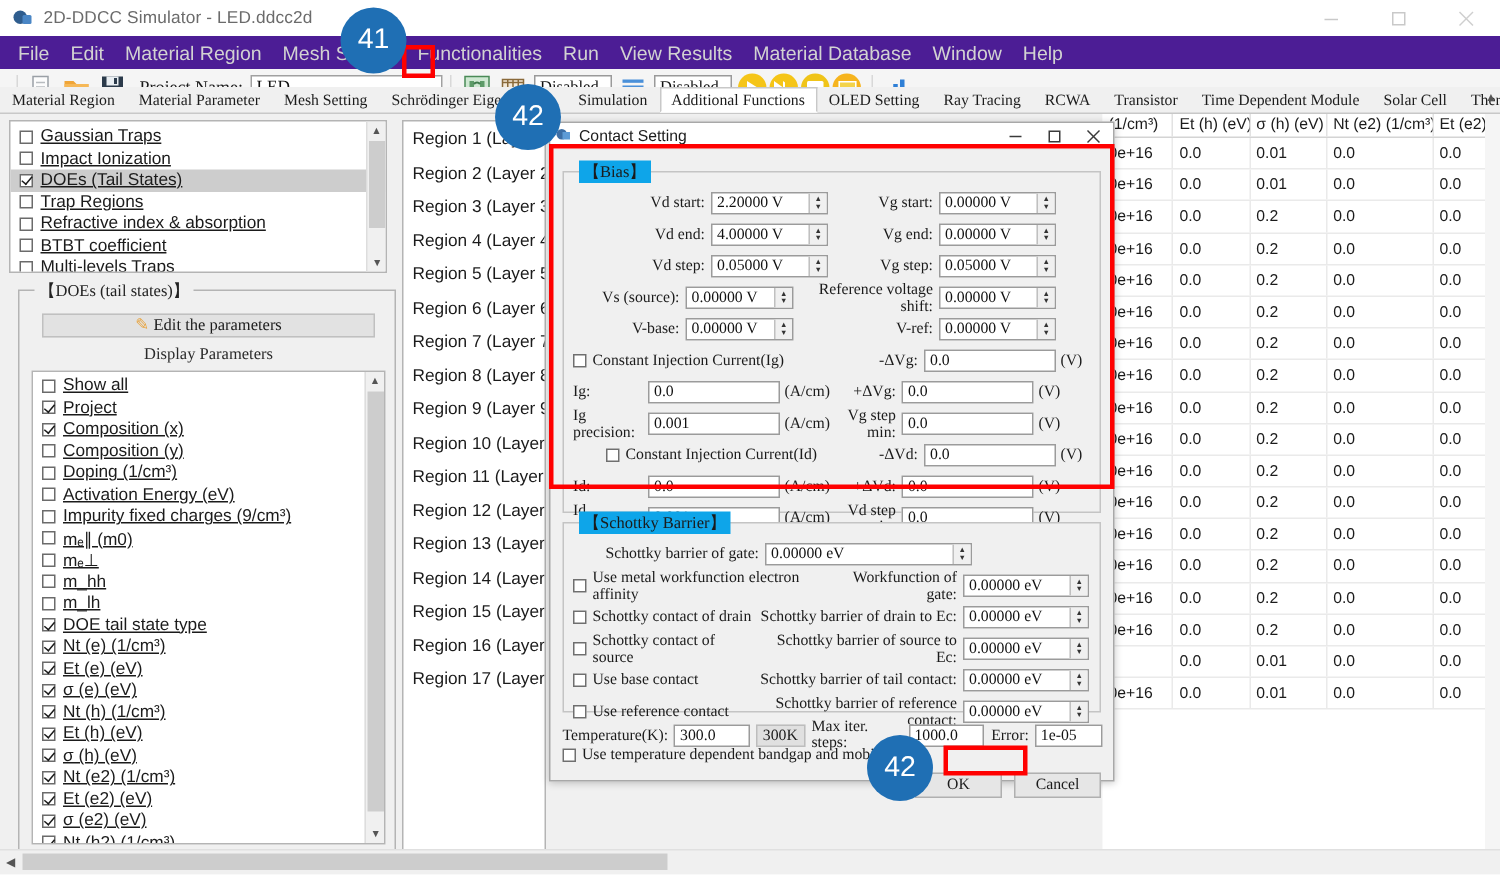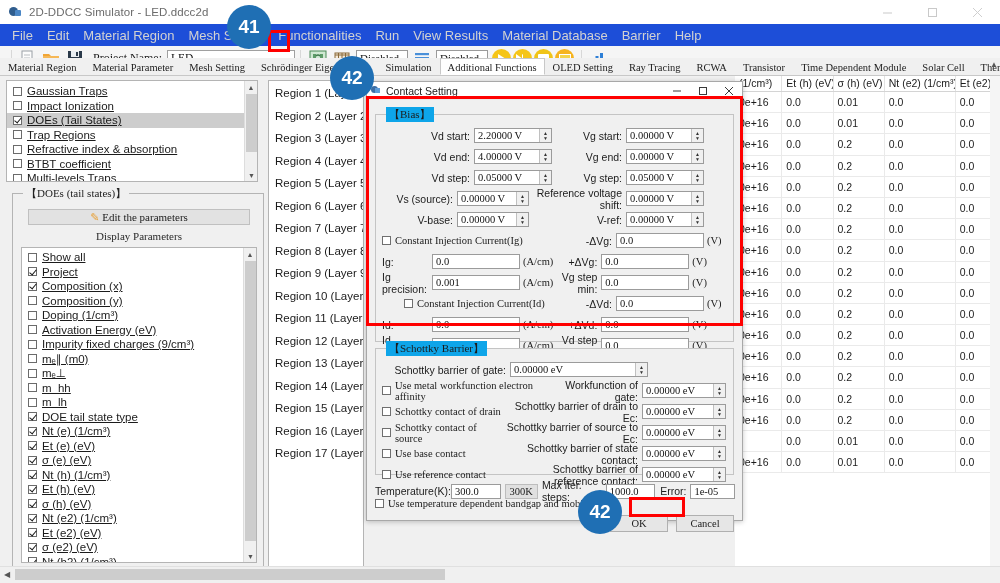--- a/index.html
+++ b/index.html
@@ -47,21 +47,21 @@
   .winbtn {
     width: 45px; height: 24px; display: flex;
     align-items: center; justify-content: center;
     color: #c6c6c6;
   }
   .winbtn svg { display: block; }
 
   
   .menubar {
     position: absolute; left: 0; top: 24px; width: 1000px; height: 22px;
-    background: #1d4ed8;
+    background: #4c1d95;
     display: flex; align-items: center; padding-left: 5px;
   }
   .menuitem {
     font-size: 13px; color: #d2d2d2; padding: 1px 7px;
     white-space: nowrap;
   }
 
   
   .toolbar {
     position: absolute; left: 0; top: 46px; width: 1000px; height: 26px;
@@ -283,21 +283,21 @@
     font-family: "Liberation Serif", serif;
   }
   .bias { margin: 8px 2px 0 2px; height: 228px; }
   .schottky { margin: 6px 2px 0 2px; height: 127px; }
 
   .frow {
     display: flex; align-items: center; height: 19px; margin-top: 2px;
   }
   .flabel {
     font-size: 10.5px; color: #1b1b1b; text-align: right;
-    font-family: Liberation Sans, sans-serif; padding-right: 4px;
+    font-family: Liberation Serif, serif; padding-right: 4px;
   }
   .spin {
     display: flex; height: 15px; border: 1px solid #9b9b9b; background: #fff;
   }
   .spin input {
     border: 0; outline: 0; background: transparent; width: 100%;
     font-size: 10.5px; color: #111; padding: 0 3px;
     font-family: "Liberation Serif", serif; height: 13px;
   }
   .spin .arrows {
@@ -349,21 +349,21 @@
   }
 
   
   .redbox {
     position: absolute; border: 3px solid #ff0000; pointer-events: none;
     z-index: 60;
   }
   .badge {
     position: absolute; border-radius: 50%; background: #1f6fb4;
     color: #fff; display: flex; align-items: center; justify-content: center;
-    font-size: 19px; font-weight: bold; z-index: 70;
+    font-size: 19px; font-weight: normal; z-index: 70;
     font-family: "Liberation Sans", sans-serif;
   }
 </style>
 </head>
 <body>
 
 <div id="app">
 
   <div class="titlebar">
     <span class="tb-icon"></span>
@@ -390,21 +390,21 @@
 
   <div class="menubar">
     <span class="menuitem">File</span>
     <span class="menuitem">Edit</span>
     <span class="menuitem">Material Region</span>
     <span class="menuitem">Mesh Setting</span>
     <span class="menuitem">Functionalities</span>
     <span class="menuitem">Run</span>
     <span class="menuitem">View Results</span>
     <span class="menuitem">Material Database</span>
-    <span class="menuitem">Barrier</span>
+    <span class="menuitem">Window</span>
     <span class="menuitem">Help</span>
   </div>
 
   <div class="toolbar">
     <div class="sep"></div>
     <div class="tbtn">
       <svg width="20" height="20">
           <rect x="5" y="3" width="10" height="14" fill="#fcfcfc" stroke="#9aa0a6" stroke-width="1"></rect>
           <line x1="7" y1="7" x2="13" y2="7" stroke="#b8bcc0"></line>
           <line x1="7" y1="10" x2="13" y2="10" stroke="#b8bcc0"></line>
@@ -1040,21 +1040,21 @@
                   <span>▲</span>
                   <span>▼</span>
                 </div>
             </div>
           </div>
           <div class="frow">
             <div class="chkline" style="width:124px;">
               <span class="dcb"></span>
               <span>Use base contact</span>
             </div>
-            <div class="flabel" style="width:136px;">Schottky barrier of state contact:</div>
+            <div class="flabel" style="width:136px;">Schottky barrier of tail contact:</div>
             <div class="spin" style="width:84px;">
               <input value="0.00000 eV" style="">
               <div class="arrows">
                   <span>▲</span>
                   <span>▼</span>
                 </div>
             </div>
           </div>
           <div class="frow">
             <div class="chkline" style="width:124px;">

